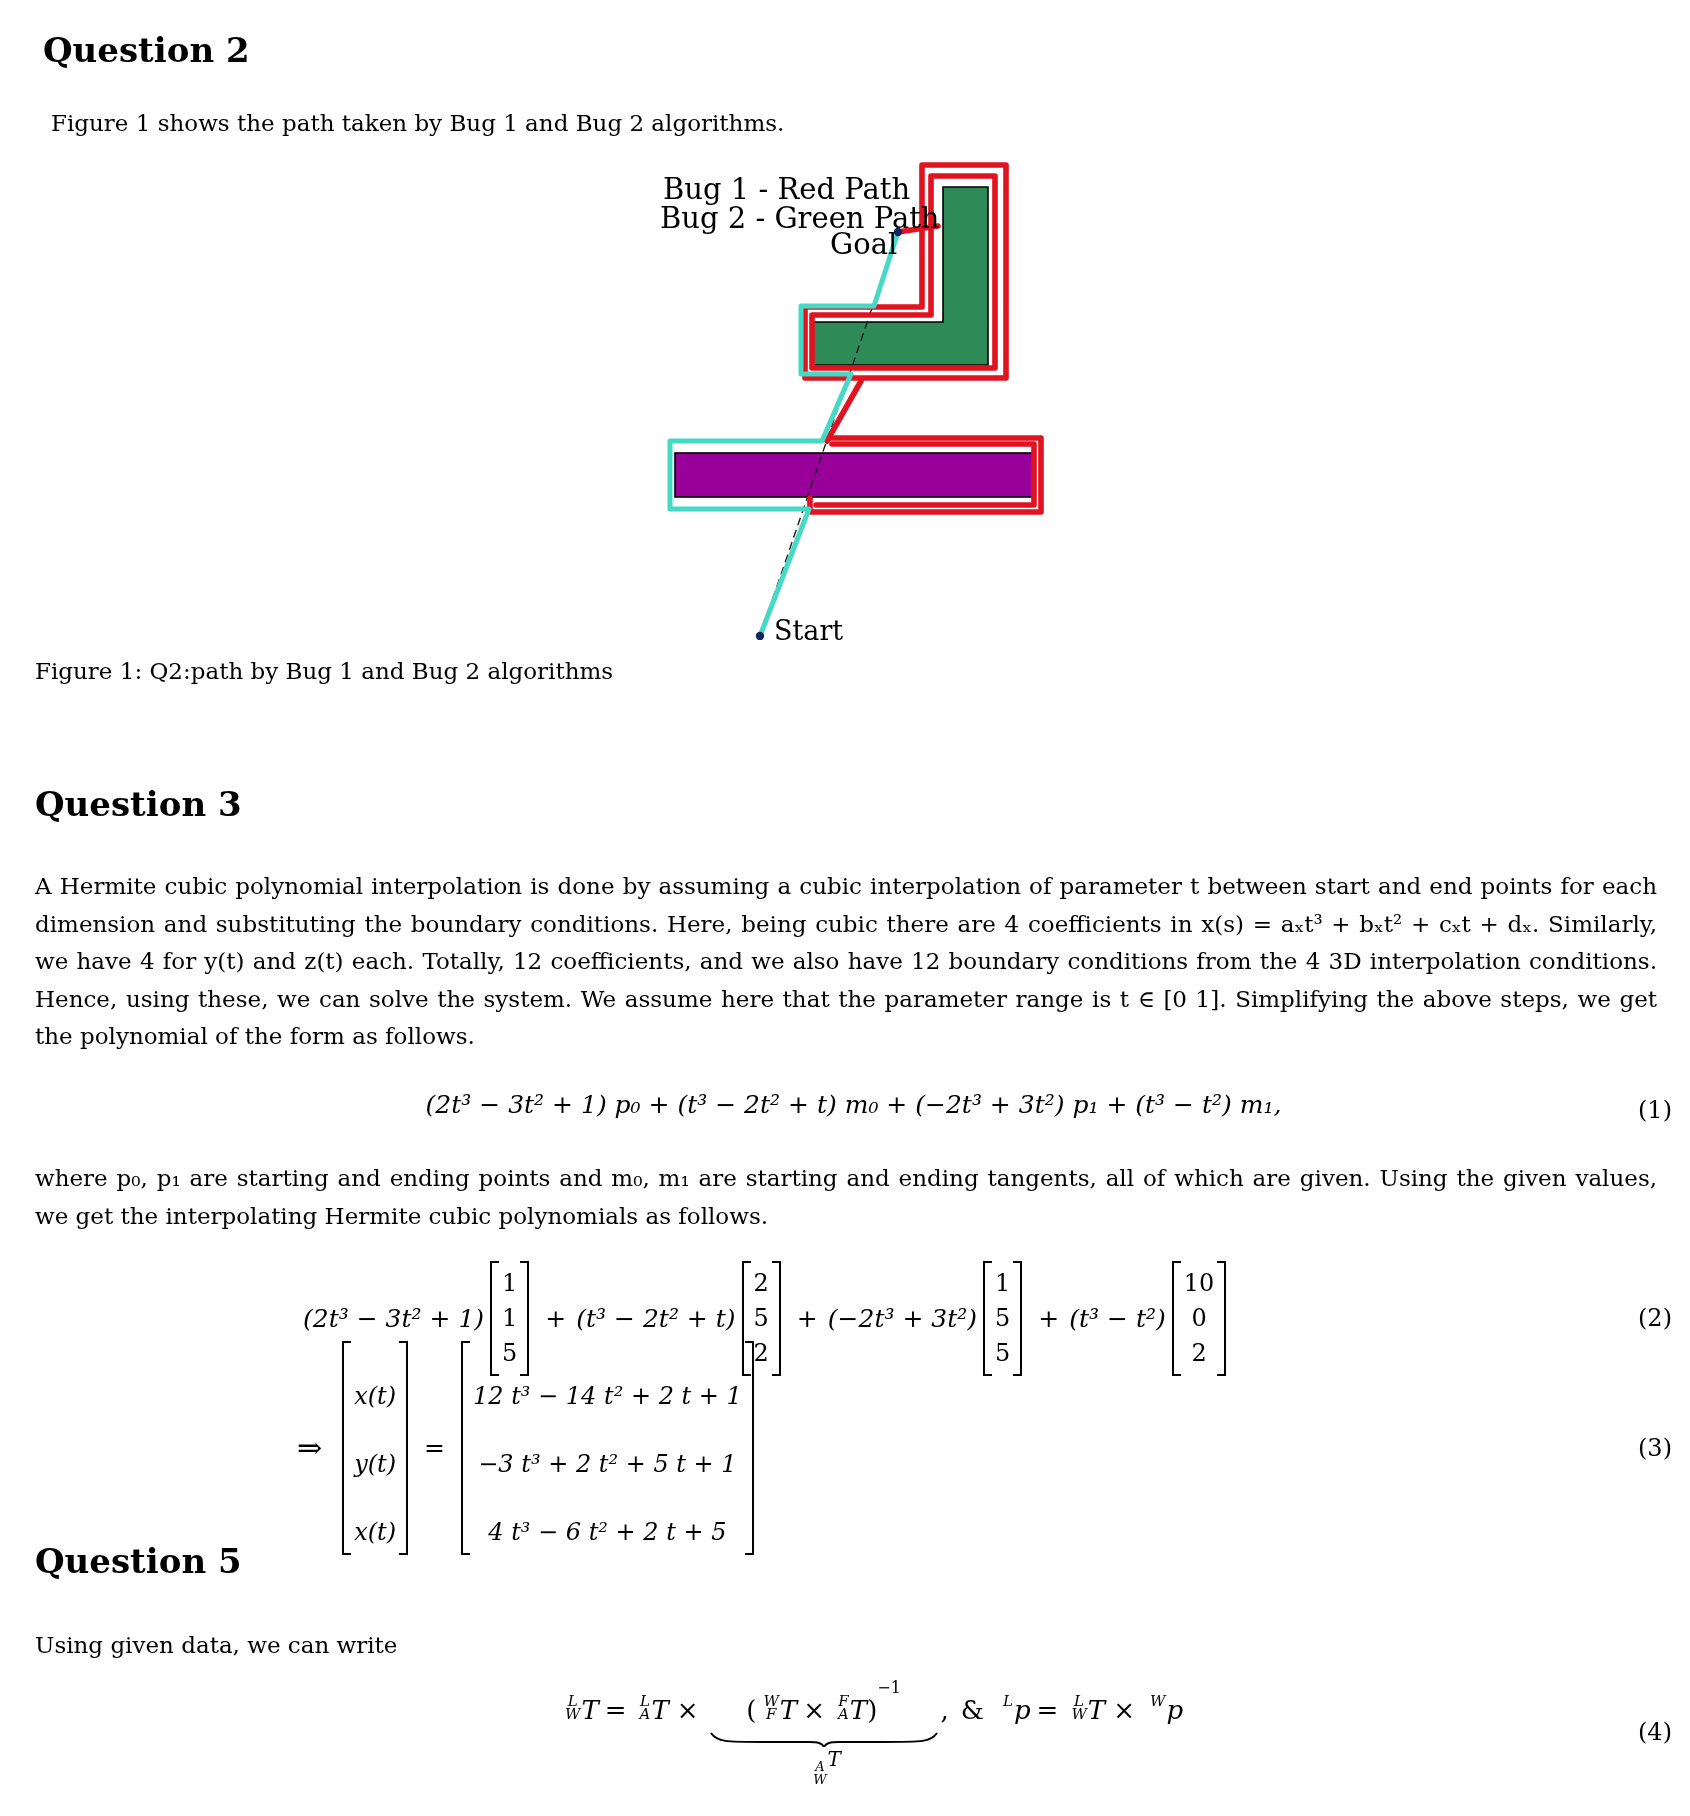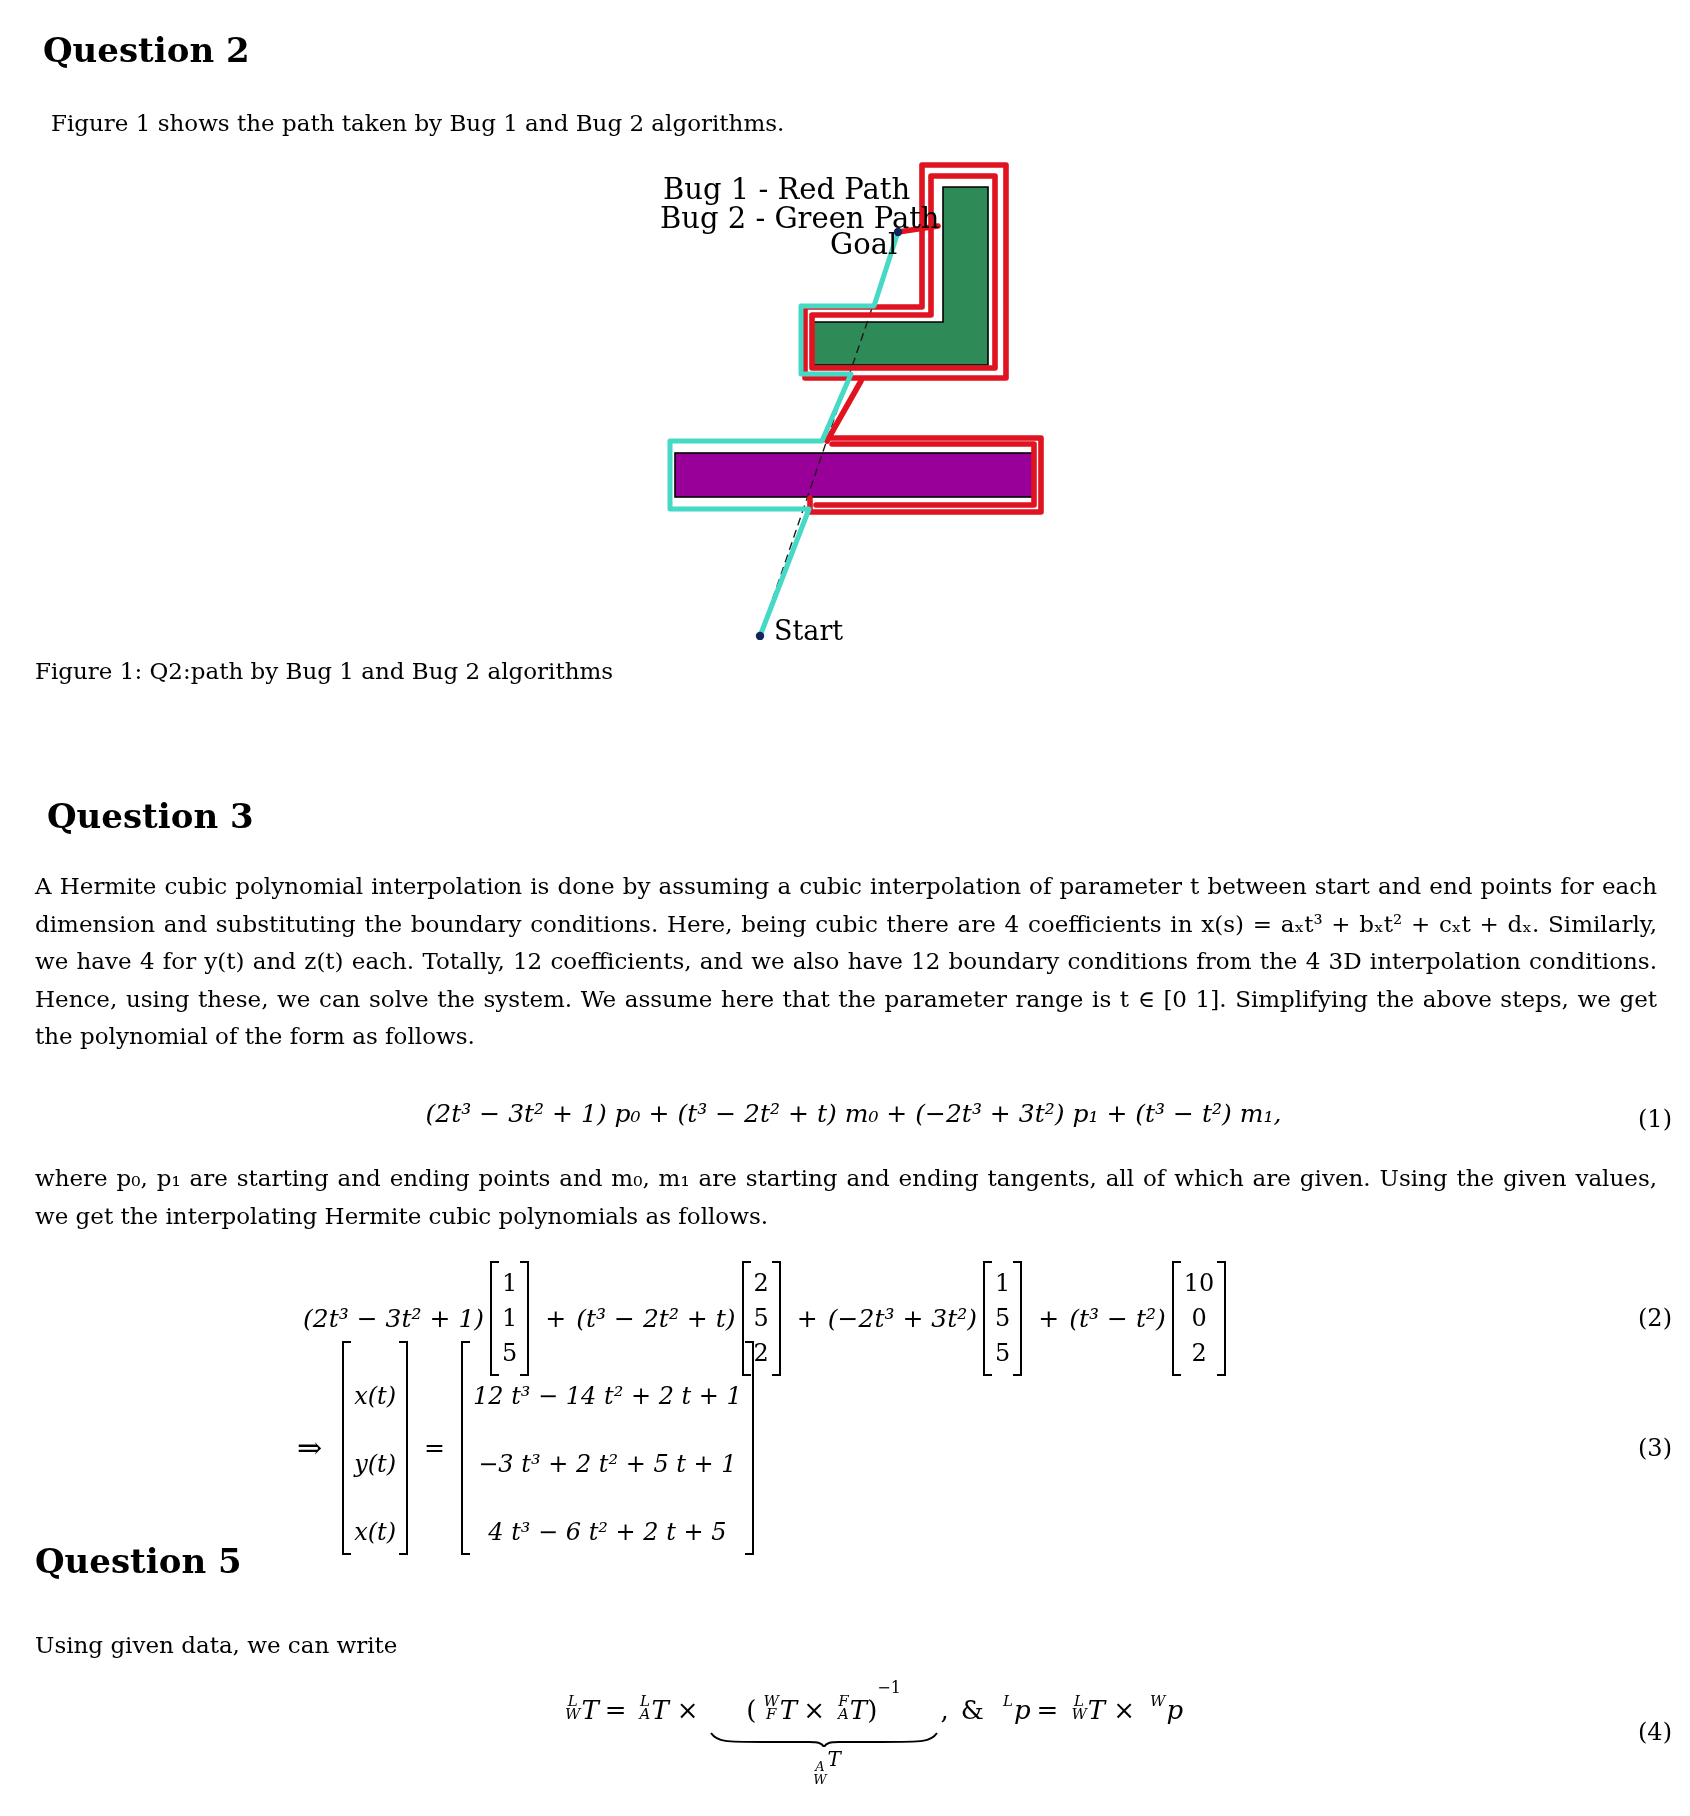--- a/index.html
+++ b/index.html
@@ -91,25 +91,25 @@
 
     <text class="figlabel" x="103" y="64">Bug 1 - Red Path</text>
     <text class="figlabel" x="100" y="93">Bug 2 - Green Path</text>
     <text class="figlabel" x="270" y="119">Goal</text>
     <text class="figlabel small" x="214" y="505">Start</text>
   </svg>
 </div>
 
 <p class="abs caption" style="left:35px;top:658px;width:1620px;margin:0;">Figure 1: Q2:path by Bug 1 and Bug 2 algorithms</p>
 
-<h1 class="abs heading" style="left:35px;top:786px;margin:12px;">Question 3</h1>
+<h1 class="abs heading" style="left:35px;top:786px;margin:0;">Question 3</h1>
 
 <p class="abs bodytext" style="left:35px;top:868px;width:1622px;margin:0;">A Hermite cubic polynomial interpolation is done by assuming a cubic interpolation of parameter t between start and end points for each dimension and substituting the boundary conditions.  Here, being cubic there are 4 coefficients in x(s) = aₓt³ + bₓt² + cₓt + dₓ.  Similarly, we have 4 for y(t) and z(t) each.  Totally, 12 coefficients, and we also have 12 boundary conditions from the 4 3D interpolation conditions.  Hence, using these, we can solve the system.  We assume here that the parameter range is t ∈ [0 1].  Simplifying the above steps, we get the polynomial of the form as follows.</p>
 
-<div class="abs eqrow" style="top:1090px;height:40px;margin-top:9px;">
+<div class="abs eqrow" style="top:1090px;height:40px;">
   <span class="eqmath eqcenter">(2t³ − 3t² + 1) p₀ + (t³ − 2t² + t) m₀ + (−2t³ + 3t²) p₁ + (t³ − t²) m₁,</span>
   <span class="eqtag">(1)</span>
 </div>
 
 <p class="abs bodytext" style="left:35px;top:1160px;width:1622px;margin:0;">where p₀, p₁ are starting and ending points and m₀, m₁ are starting and ending tangents, all of which are given.  Using the given values, we get the interpolating Hermite cubic polynomials as follows.</p>
 
 <div class="abs eqrow" style="top:1252px;height:132px;">
   <div class="eqflex eqmath" style="margin-left:268px;height:132px;">
     <span class="coef">(2t³ − 3t² + 1)</span>
     <span class="vec">

